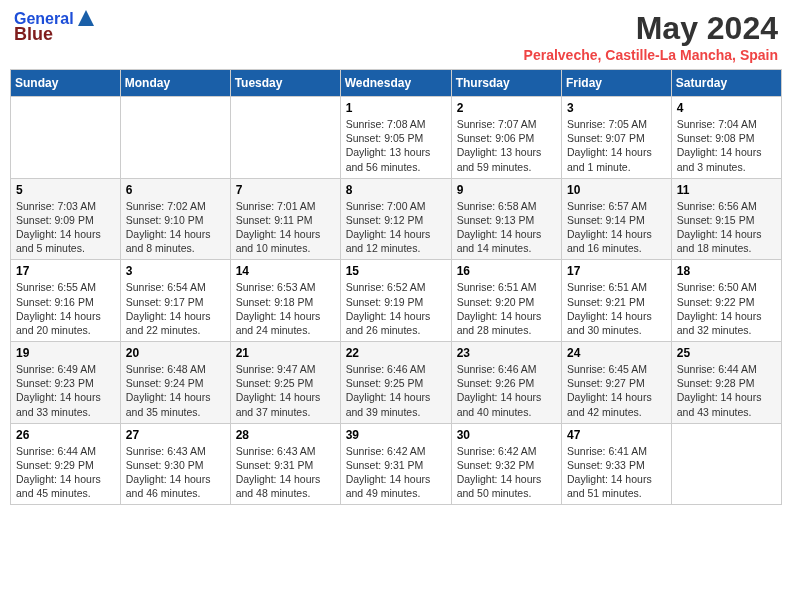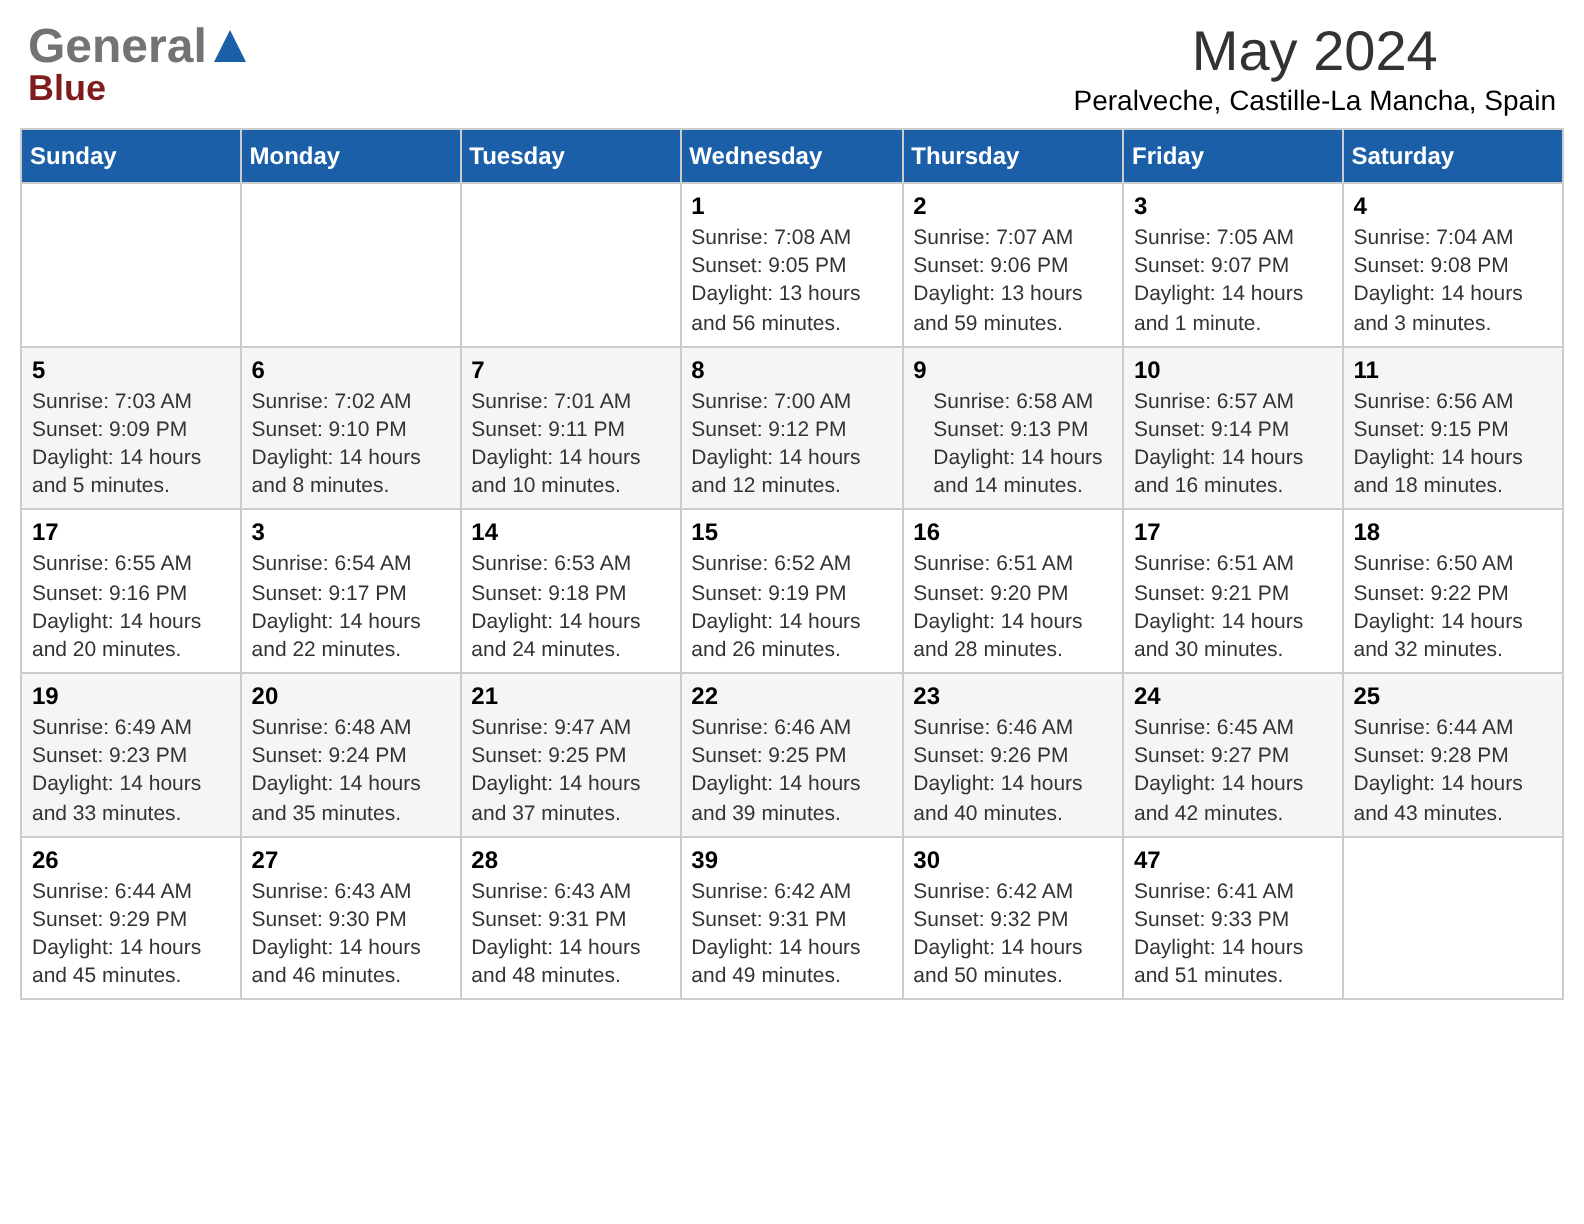--- a/index.html
+++ b/index.html
@@ -23,28 +23,28 @@
       align-items: flex-start;
     }
     .logo-row {
       display: flex;
       align-items: center;
     }
     .title-block {
       text-align: right;
     }
     .month-year {
-      font-size: 28px;
-      font-weight: normal;
+      font-size: 32px;
+      font-weight: bold;
       color: #333;
-      text-align: center;
     }
     .location {
       font-size: 14px;
-      color: #000000;
+      color: #ef4444;
+      font-weight: bold;
     }
     .calendar {
       width: 100%;
       border-collapse: collapse;
       font-size: 11px;
     }
     .calendar thead tr th {
       background-color: #1a5fa8;
       color: #fff;
       padding: 6px 4px;
@@ -81,21 +81,21 @@
     .empty-cell {
       background: #fff !important;
     }
   </style>
 </head>
 <body>
 
 <div class="header">
   <div class="logo">
     <div class="logo-row">
-      <span style="font-size:24px;font-weight:bold;color:#737373;">General</span>
+      <span style="font-size:16px;font-weight:bold;color:#1d4ed8;">General</span>
       <svg width="20" height="20" viewBox="0 0 20 20" style="margin-left:2px;margin-top:-2px;">
         <polygon points="10,2 18,18 2,18" fill="#1a5fa8"></polygon>
       </svg>
     </div>
     <span style="font-size:18px;font-weight:bold;color:#7f1d1d;margin-top:-4px;">Blue</span>
   </div>
   <div class="title-block">
     <div class="month-year">May 2024</div>
     <div class="location">Peralveche, Castille-La Mancha, Spain</div>
   </div>
@@ -172,21 +172,21 @@
         </td>
         <td>
           <span class="day-num">8</span>
           <div class="day-info" style="white-space: pre-line;">Sunrise: 7:00 AM
 Sunset: 9:12 PM
 Daylight: 14 hours
 and 12 minutes.</div>
         </td>
         <td>
           <span class="day-num">9</span>
-          <div class="day-info" style="white-space: pre-line; margin-left: 10px;">Sunrise: 6:58 AM
+          <div class="day-info" style="white-space: pre-line;">Sunrise: 6:58 AM
 Sunset: 9:13 PM
 Daylight: 14 hours
 and 14 minutes.</div>
         </td>
         <td>
           <span class="day-num">10</span>
           <div class="day-info" style="white-space: pre-line;">Sunrise: 6:57 AM
 Sunset: 9:14 PM
 Daylight: 14 hours
 and 16 minutes.</div>

